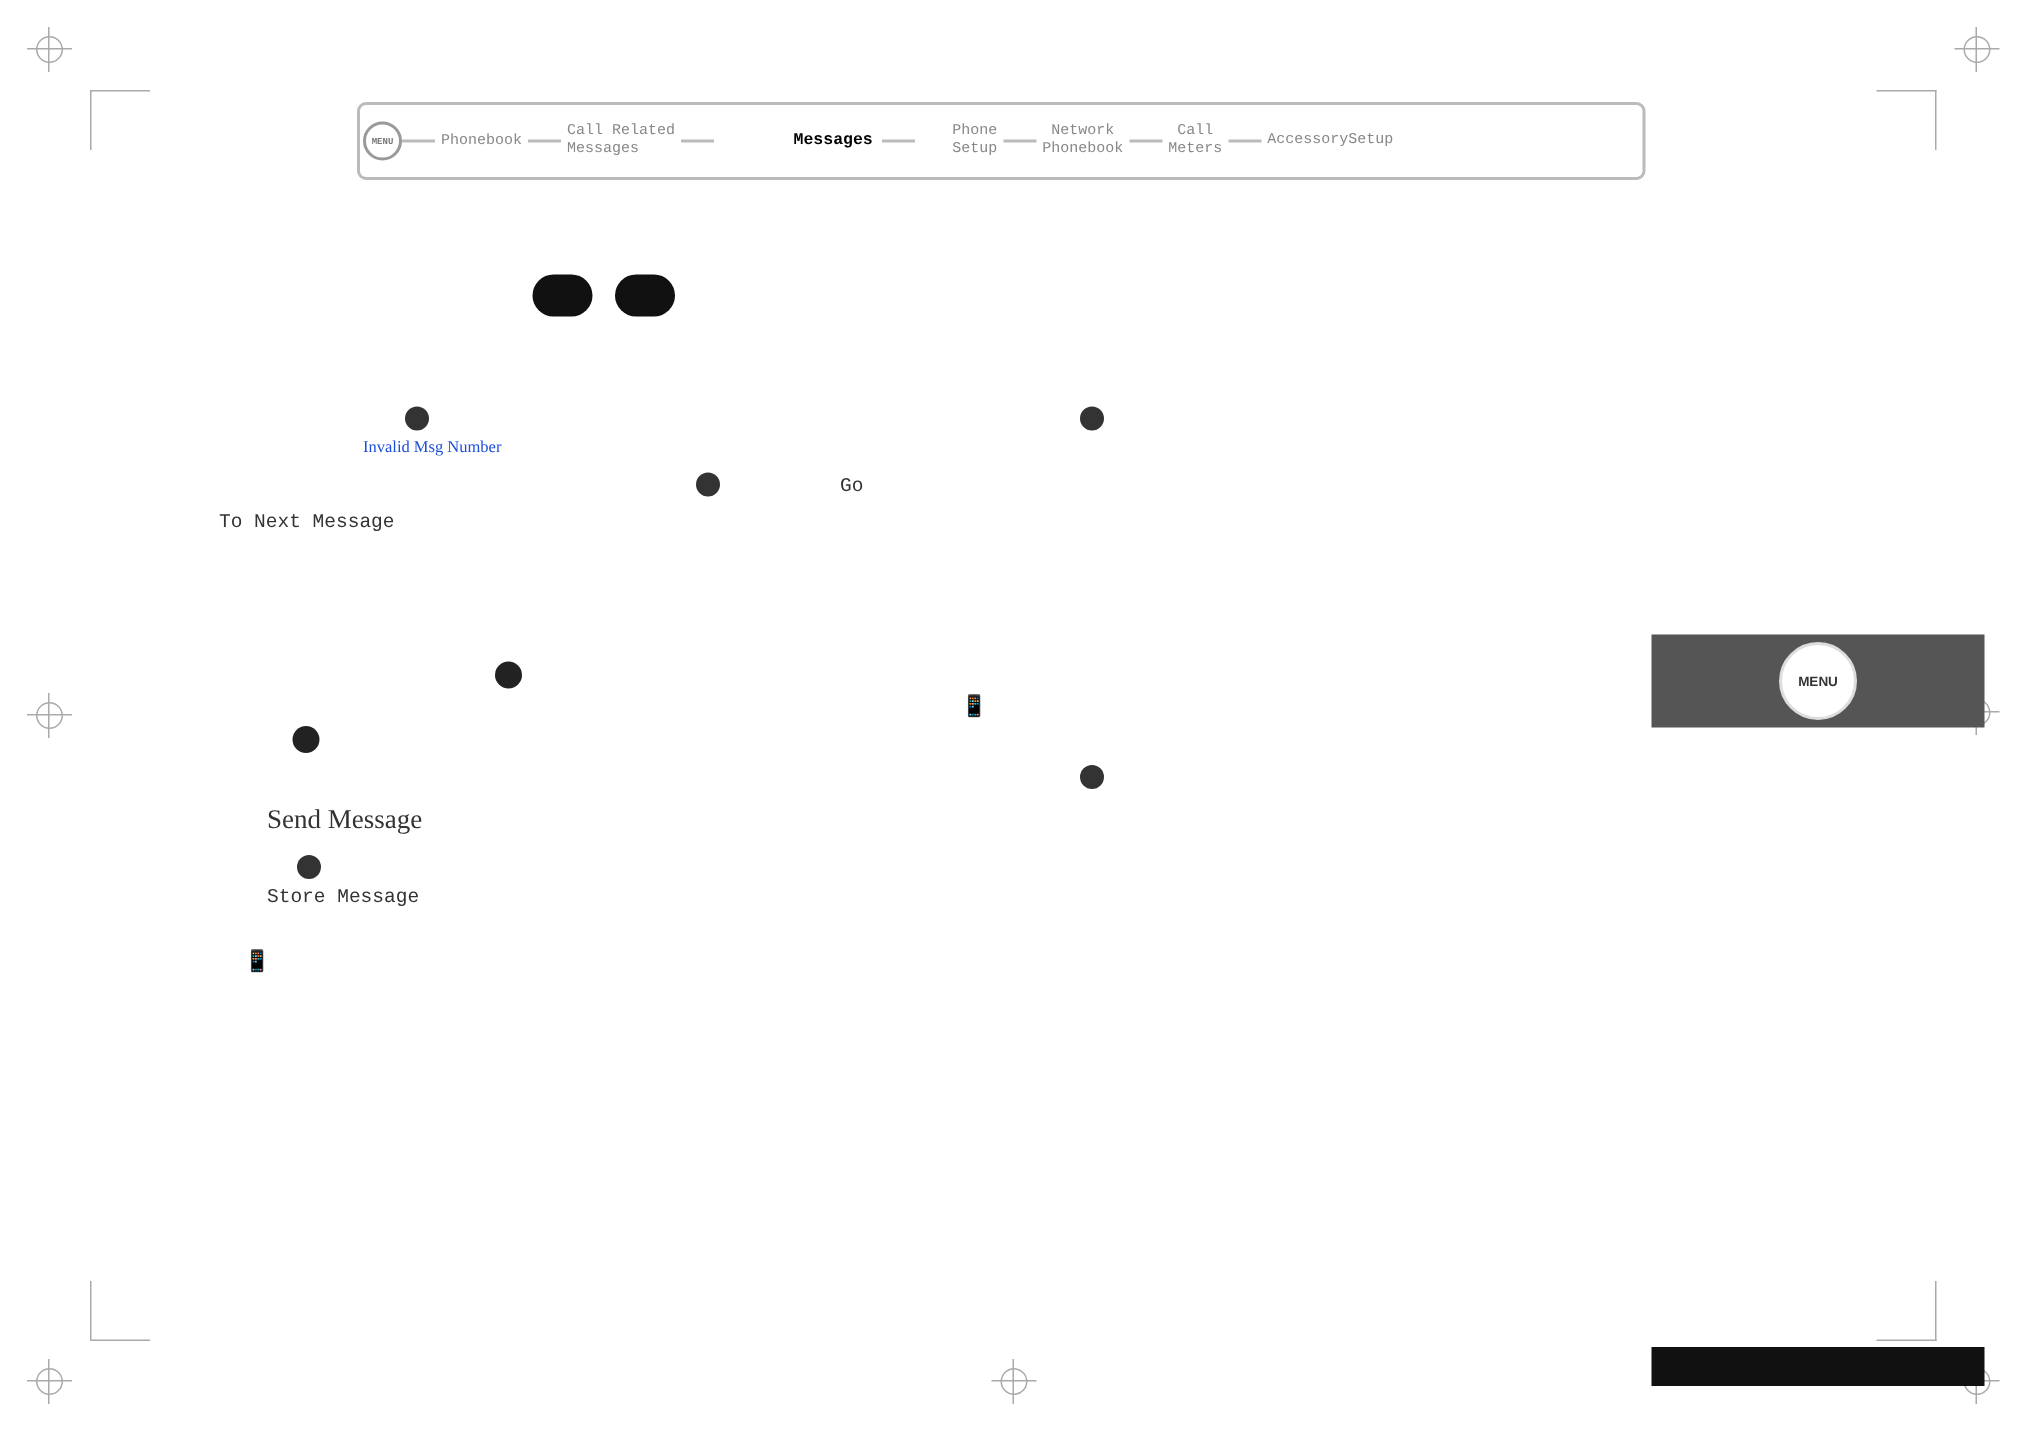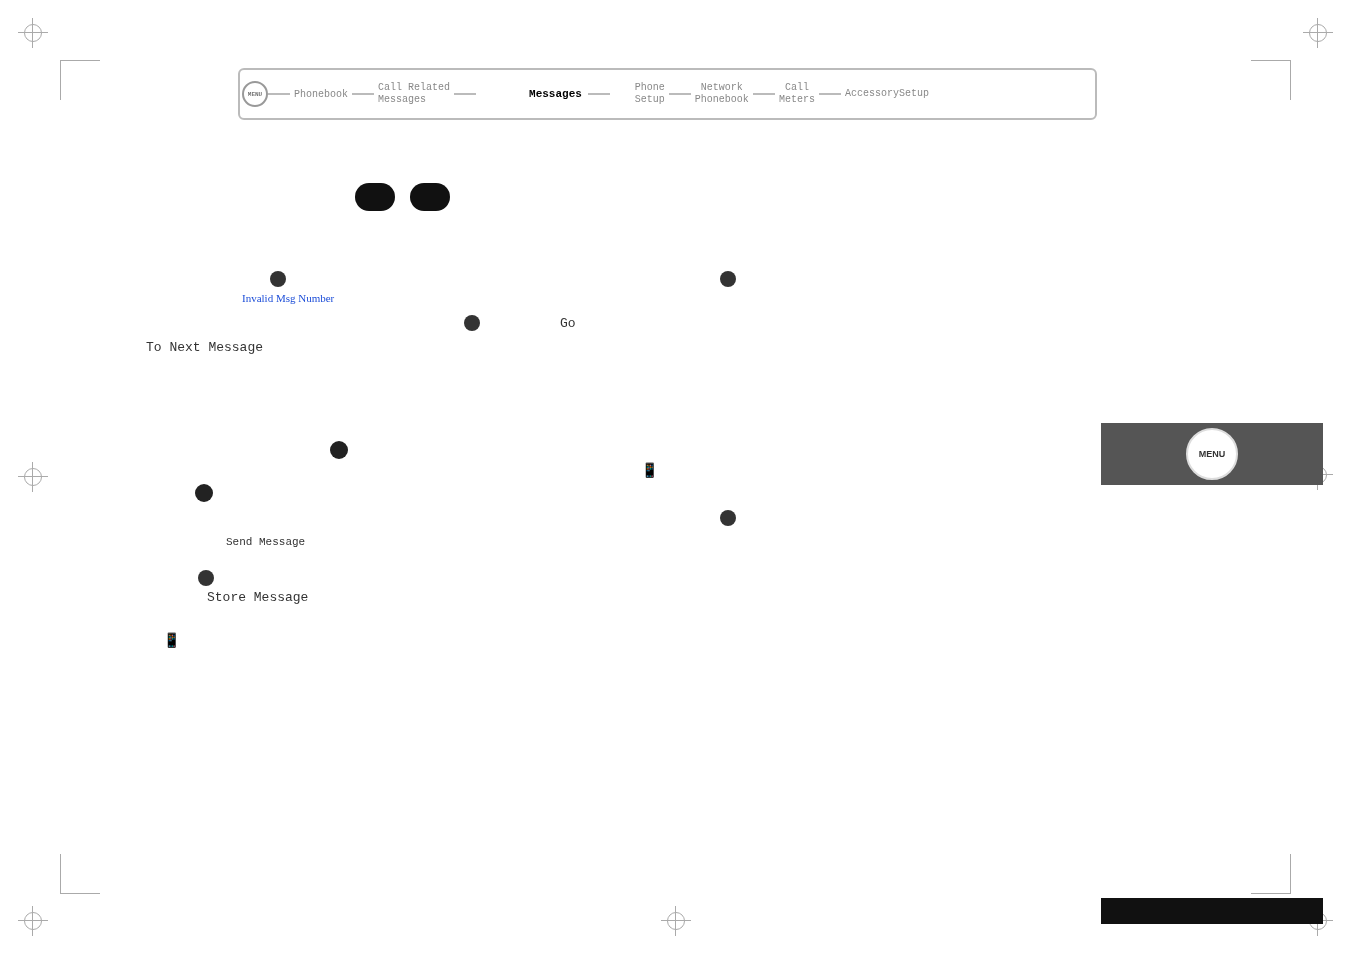--- a/index.html
+++ b/index.html
@@ -156,24 +156,24 @@
 <div style="position:absolute;top:340px;left:146px;font-size:13px;color:#333;font-family:'Courier New',Courier,monospace;">To Next Message</div>
 
 <div style="position:absolute;top:441px;left:330px;width:18px;height:18px;background:#222;border-radius:50%;"></div>
 
 <div style="position:absolute;top:462px;left:641px;font-size:14px;color:#555;font-family:'Courier New',Courier,monospace;">📱</div>
 
 <div style="position:absolute;top:484px;left:195px;width:18px;height:18px;background:#222;border-radius:50%;"></div>
 
 <div style="position:absolute;top:510px;left:720px;width:16px;height:16px;background:#333;border-radius:50%;"></div>
 
-<div style="position:absolute;top:536px;left:178px;font-size:11px;color:#333;font-family:Liberation Mono, monospace;margin-left:48px;">Send Message</div>
+<div style="position:absolute;top:536px;left:178px;font-size:18px;color:#333;font-family:Liberation Serif, serif;">Send Message</div>
 
 <div style="position:absolute;top:570px;left:198px;width:16px;height:16px;background:#333;border-radius:50%;"></div>
-<div style="position:absolute;top:590px;left:178px;font-size:13px;color:#333;font-family:'Courier New',Courier,monospace;margin-left:29px;">Store Message</div>
+<div style="position:absolute;top:590px;left:178px;font-size:13px;color:#333;font-family:'Courier New',Courier,monospace;">Store Message</div>
 
 <div style="position:absolute;top:632px;left:163px;font-size:14px;color:#555;font-family:'Courier New',Courier,monospace;">📱</div>
 
 <div style="position:absolute;top:423px;right:28px;width:222px;height:62px;background:#555;display:flex;align-items:center;justify-content:center;">
   <div style="width:52px;height:52px;border:2px solid #ddd;border-radius:50%;background:white;display:flex;align-items:center;justify-content:center;font-size:9px;font-weight:bold;color:#333;font-family:Arial,sans-serif;">MENU</div>
 </div>
 
 <div style="position:absolute;bottom:30px;right:28px;width:222px;height:26px;background:#111;"></div>
 
 </body></html>

